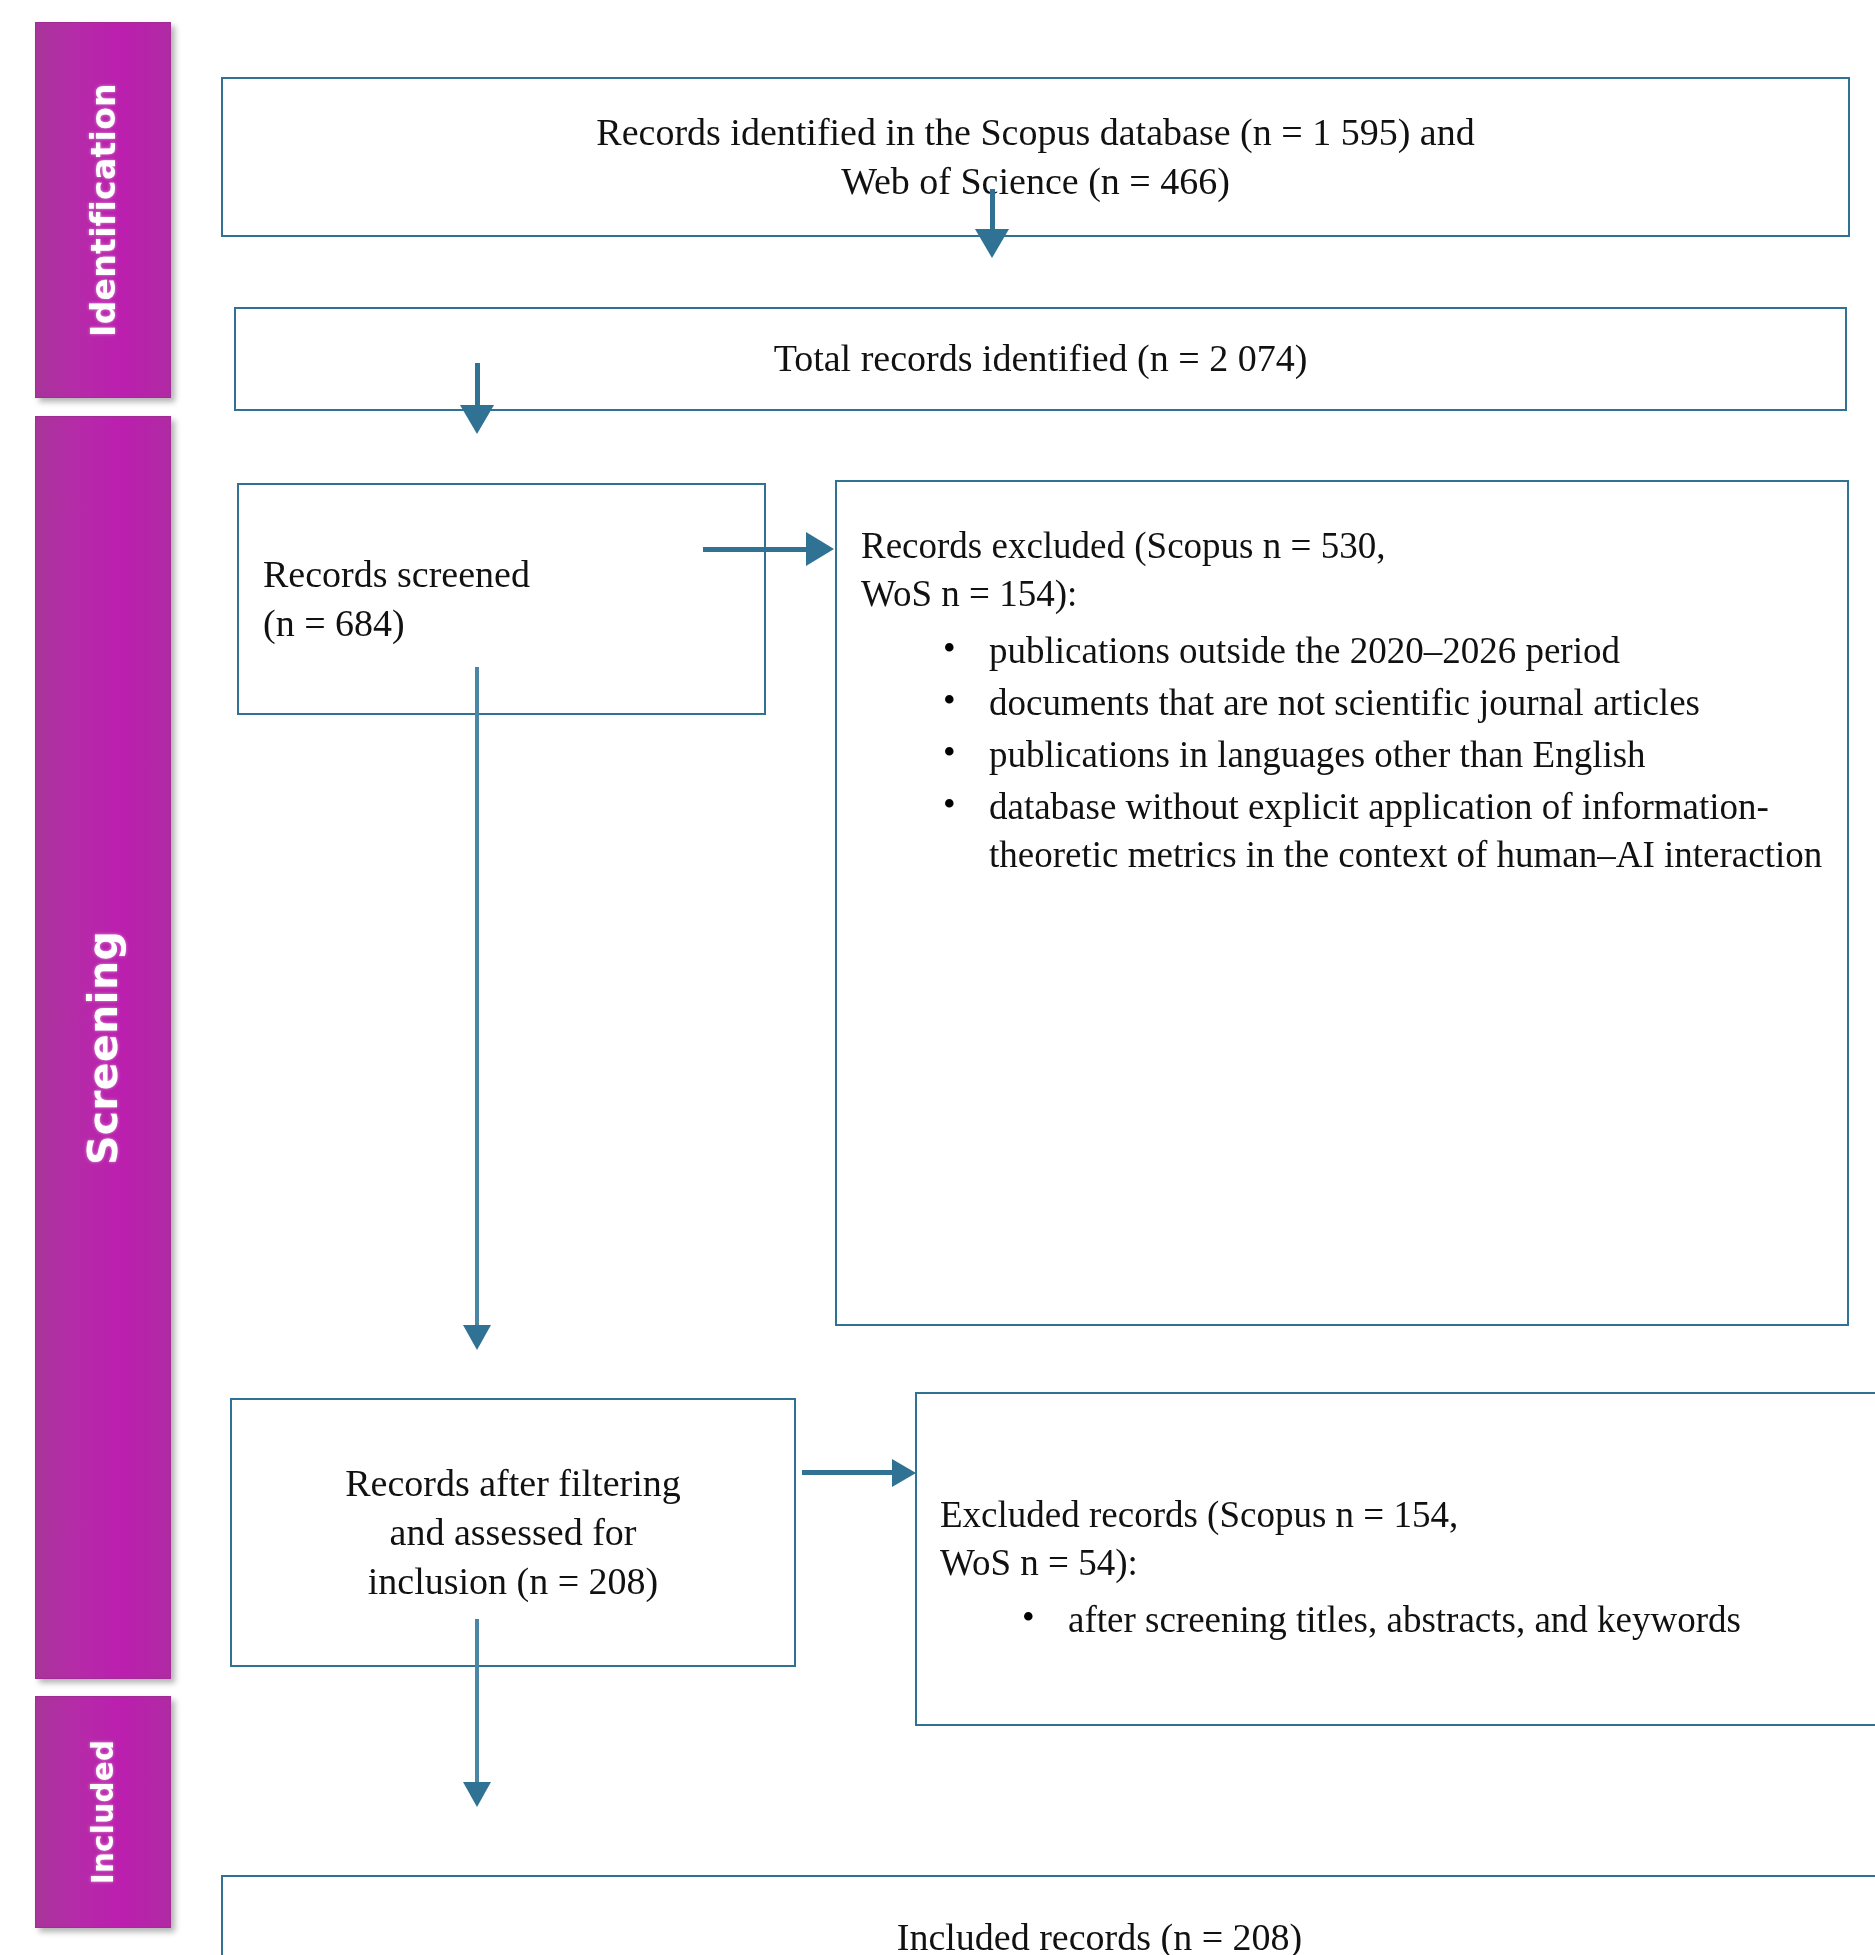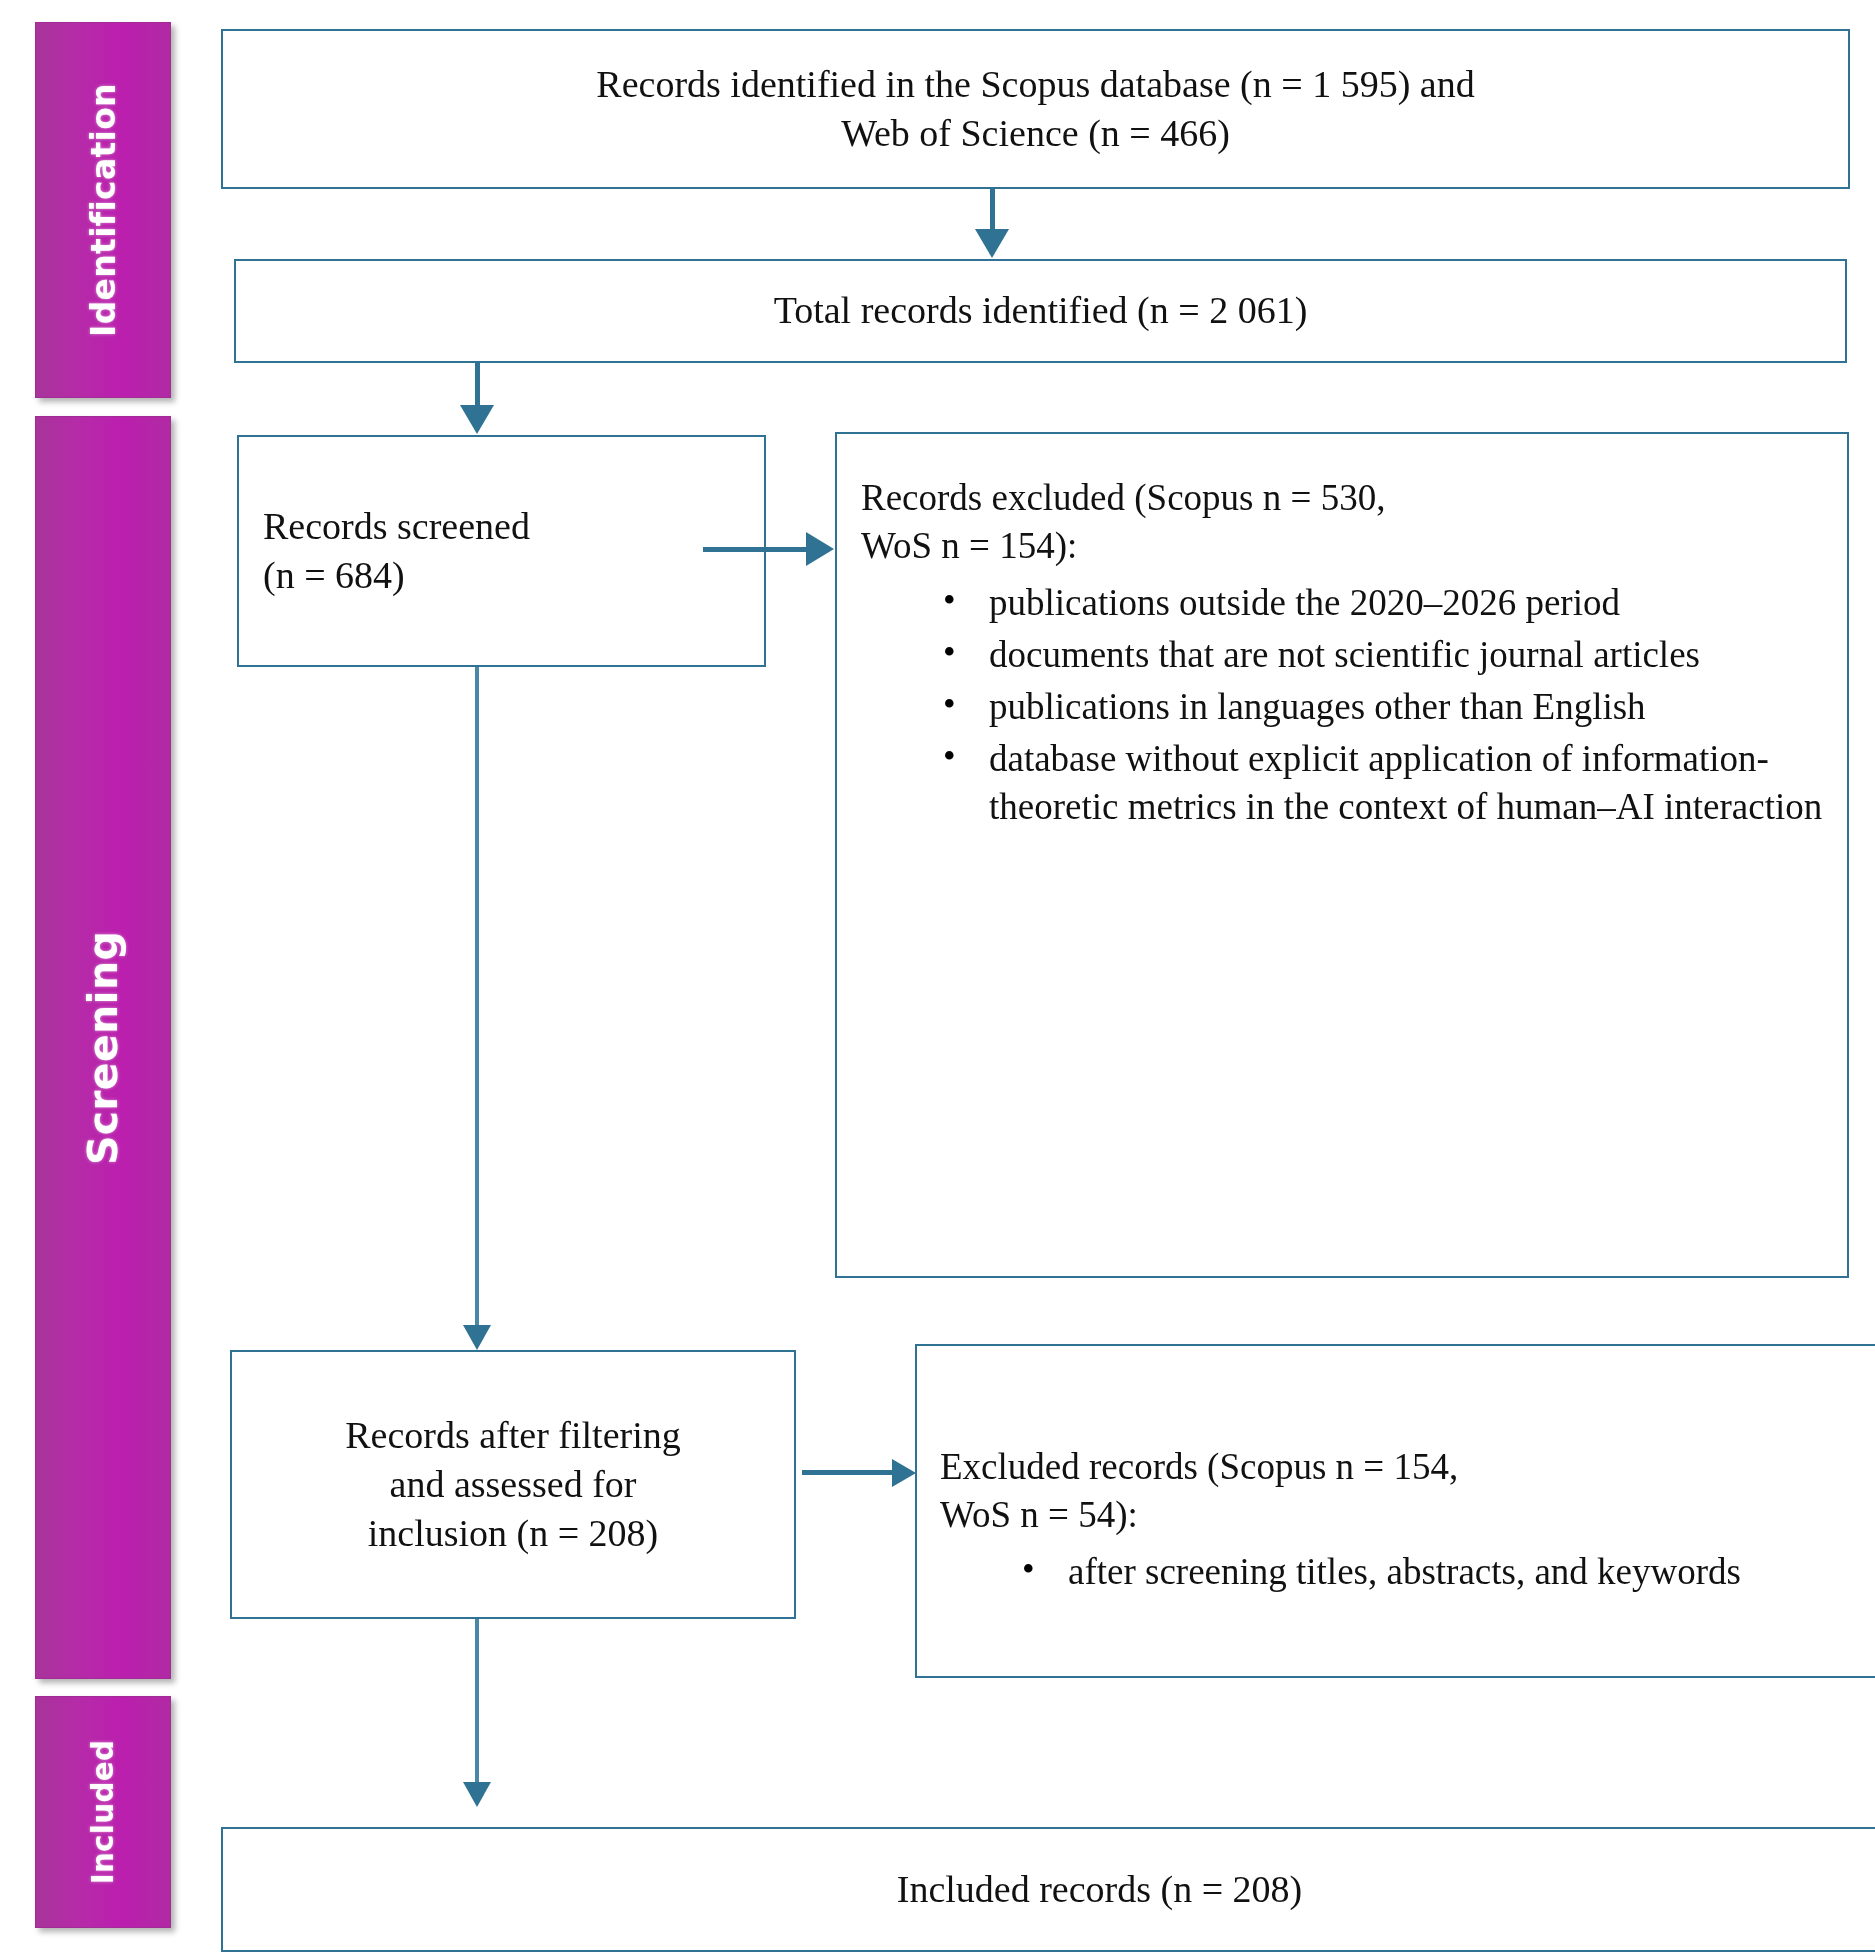--- a/index.html
+++ b/index.html
@@ -31,20 +31,21 @@
     text-shadow:0 0 3.2px rgba(255,255,255,0.55);
   }
 
   
   .flow-box{
     position:absolute;
     background:#ffffff;
     border:2.6px solid #2f7293;
     box-sizing:border-box;
     color:#10100f;
+    margin-top:48px;
   }
   .box-text{
     font-family:"Liberation Serif", serif;
     color:#111111;
     line-height:1.30;
   }
   .center-text{
     position:absolute;
     left:0;right:0;top:50%;
     transform:translateY(-50%);
@@ -137,21 +138,21 @@
       <div>Records identified in the Scopus database (n = 1 595) and</div>
       <div>Web of Science (n = 466)</div>
     </div>
   </div>
 
   <div class="conn vline" style="left:990px;top:189px;height:45px;"></div>
   <div class="arrow-down" style="left:975px;top:229px;"></div>
 
   <div class="flow-box" style="left:234px;top:259px;width:1613px;height:104px;">
     <div class="center-text box-text t60">
-      <div>Total records identified (n = 2 061)</div>
+      <div>Total records identified (n = 2 074)</div>
     </div>
   </div>
 
   <div class="conn vline" style="left:475px;top:363px;height:46px;"></div>
   <div class="arrow-down" style="left:460px;top:405px;"></div>
 
   <div class="flow-box" style="left:237px;top:435px;width:529px;height:232px;">
     <div class="pad-text box-text t60">
       <div>Records screened</div>
       <div>(n = 684)</div>

